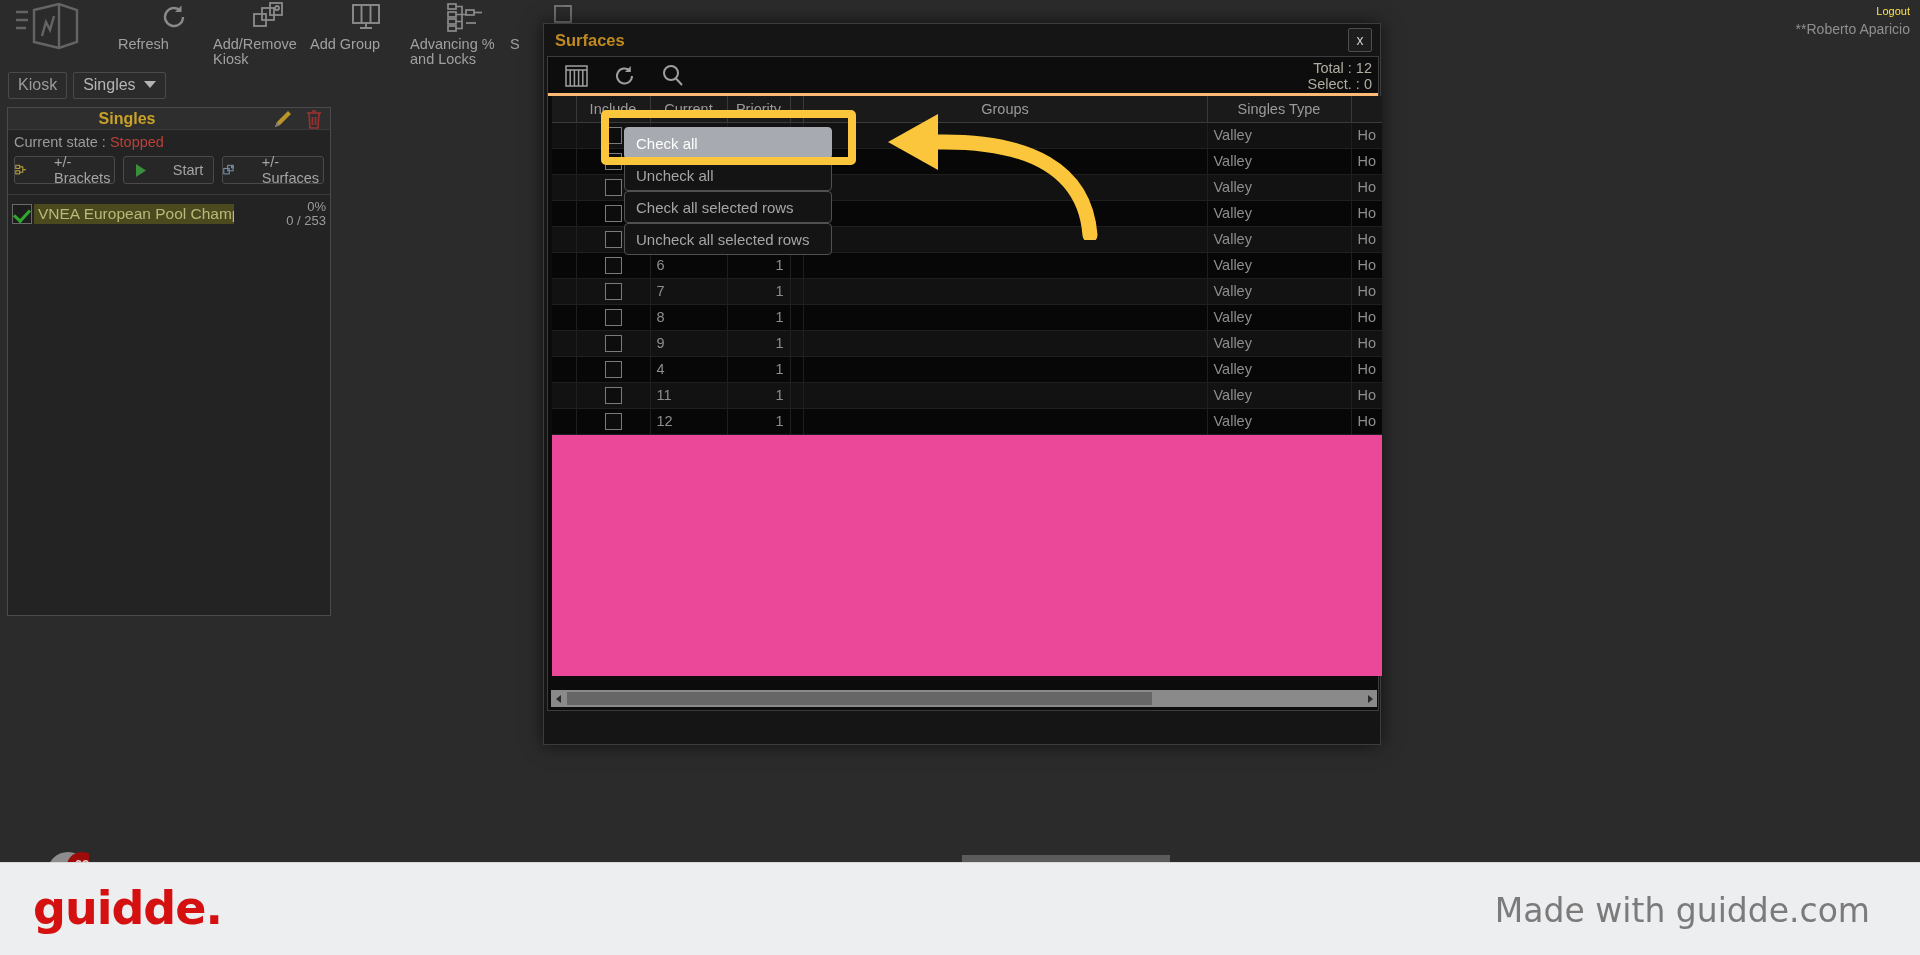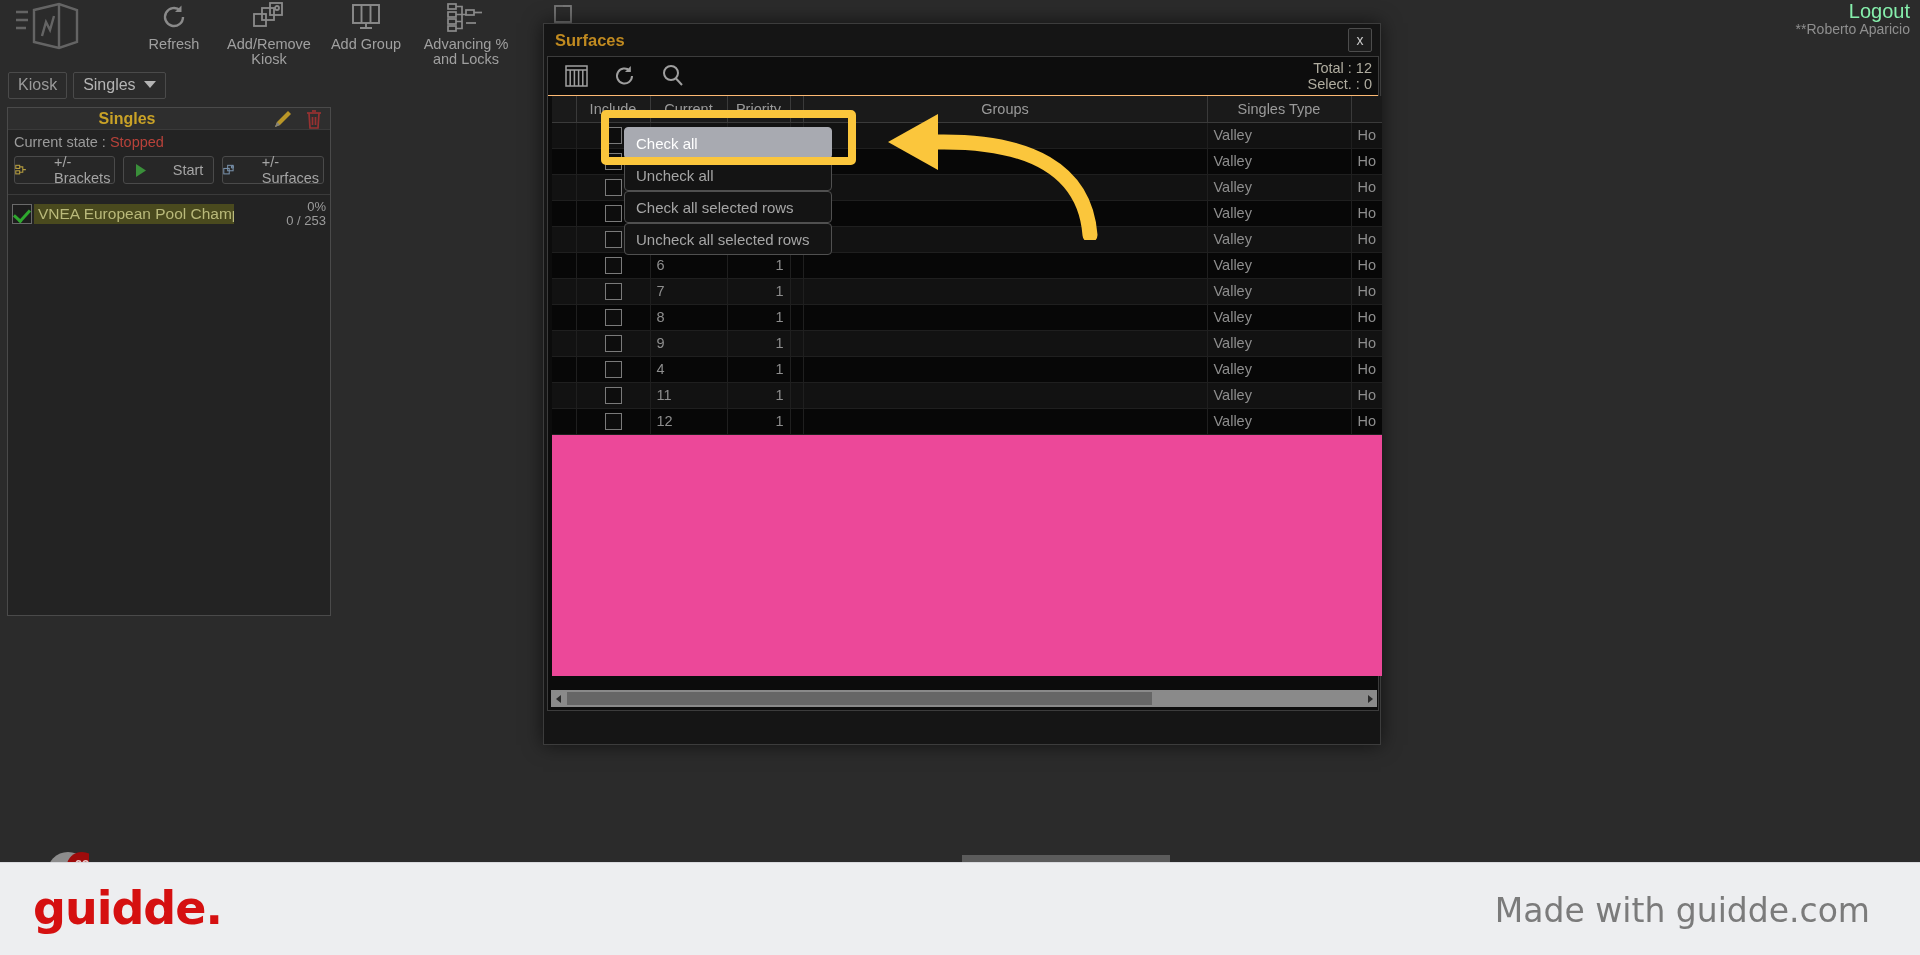--- a/index.html
+++ b/index.html
@@ -25,21 +25,21 @@
   }
   .app-logo {
     position: absolute; left: 14px; top: 2px;
     width: 68px; height: 52px;
     opacity: .85;
   }
   .tool-item {
     position: absolute;
     top: 2px;
     width: 112px;
-    text-align: center;
+    text-align: left;
     color: #a0a0a0;
     font-size: 14.5px;
     line-height: 15px;
     cursor: default;
   }
   .tool-item .ticon {
     display: block;
     height: 30px;
     margin: 0 auto 5px;
     opacity: .82;
@@ -192,21 +192,21 @@
   }
   .modal-body {
     position: absolute; left: 3px; top: 32px;
     width: 832px; height: 655px;
     background: #0c0c0c;
     border: 1px solid #3c3c3c;
   }
   .grid-toolbar {
     position: relative;
     height: 39px;
-    border-bottom: 1px solid #fdba74;
+    border-bottom: 3px solid #fdba74;
     background: #0d0d0d;
   }
   .gt-icons {
     position: absolute; left: 16px; top: 6px;
     display: flex; gap: 23px; align-items: center;
   }
   .gt-icons .gicon { cursor: pointer; opacity: .85; }
   .gt-counts {
     position: absolute; right: 6px; top: 3px;
     text-align: right;
@@ -353,21 +353,21 @@
     z-index: 60;
     pointer-events: none;
   }
 
   
   .top-right {
     position: absolute; right: 10px; top: 2px;
     text-align: right;
     line-height: 18px;
   }
-  .logout { color: #86efac; font-size: 20px; cursor: pointer; }
+  .logout { color: #fde047; font-size: 11px; cursor: pointer; }
   .username { color: #8f8f8f; font-size: 14px; }
 
   
   .cut-circle {
     position: absolute; left: 47px; top: 852px;
     width: 42px; height: 30px;
     overflow: hidden;
   }
   .cut-circle .ring {
     position: absolute; left: 0; top: 0;

